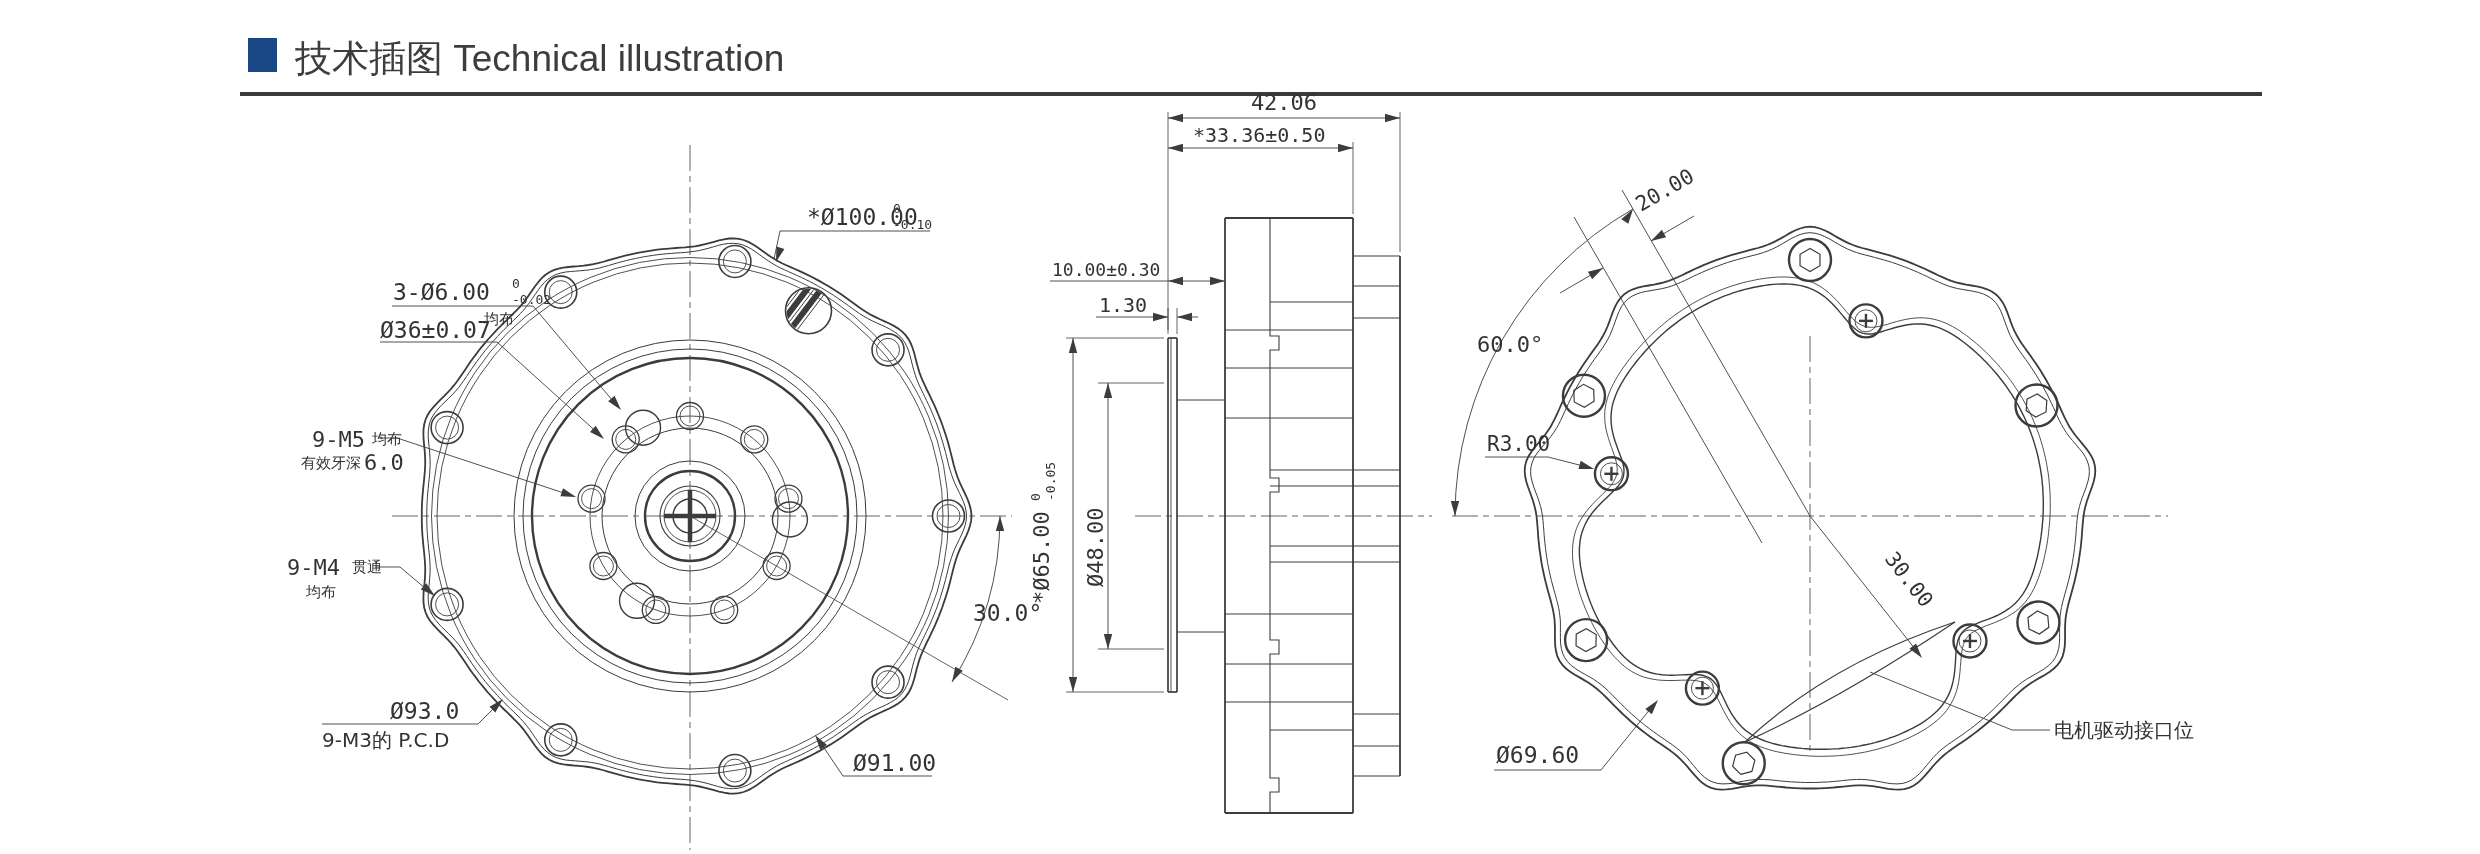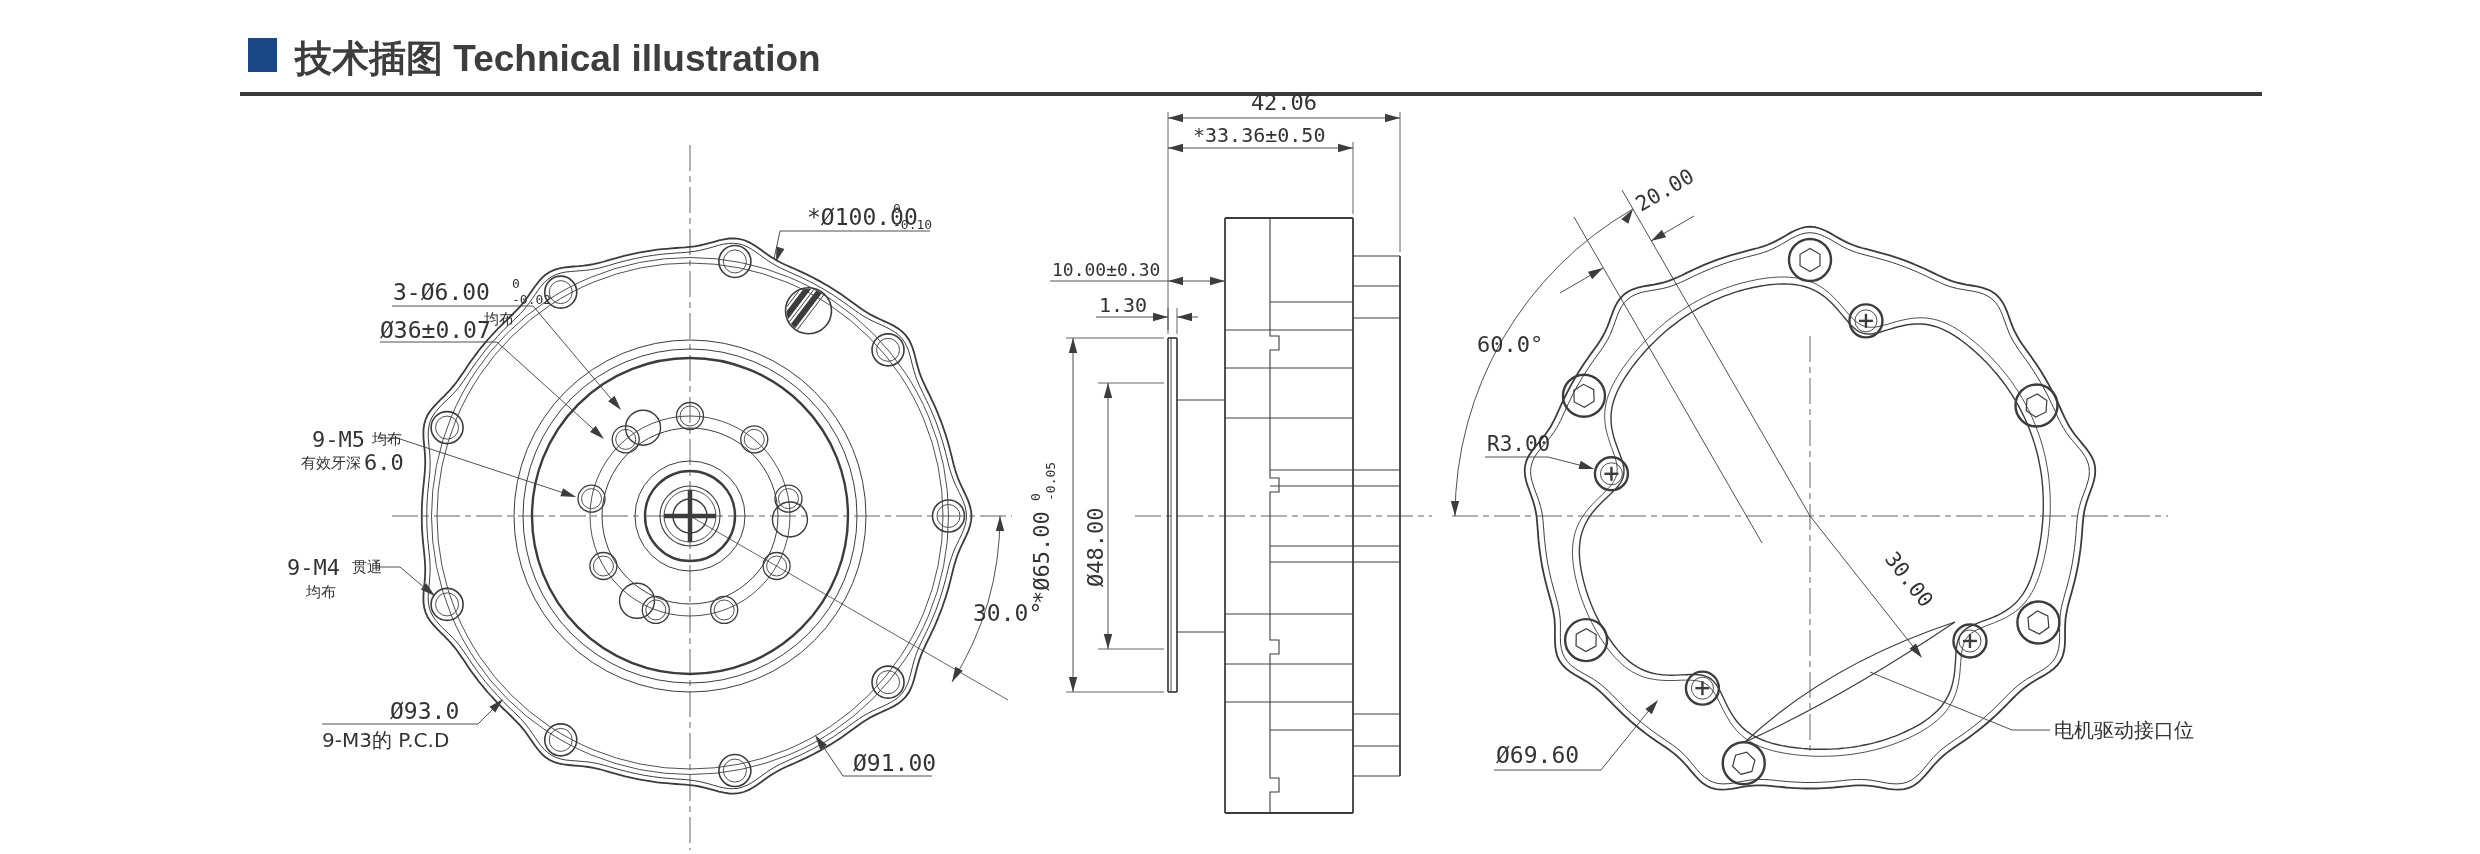--- a/index.html
+++ b/index.html
@@ -1,18 +1,18 @@
 <!DOCTYPE html>
 <html><head>
 <meta charset="utf-8">
 <style>
   html,body{margin:0;padding:0;background:#ffffff;width:2480px;height:854px;overflow:hidden;}
   #stage{position:relative;width:2480px;height:854px;background:#fff;font-family:"Liberation Sans",sans-serif;}
   .accent-square{position:absolute;left:248px;top:38px;width:29px;height:34px;}
-  .page-title{position:absolute;left:295px;top:34px;font-size:37px;font-weight:bold;color:#3d3d3d;letter-spacing:0px;white-space:nowrap;}
+  .page-title{position:absolute;left:295px;top:34px;font-size:37px;font-weight:normal;color:#3d3d3d;letter-spacing:0px;white-space:nowrap;}
   .title-rule{position:absolute;left:240px;top:92px;width:2022px;height:4px;background:#3a3a3a;}
   svg{position:absolute;left:0;top:0;}
   svg text{font-family:"DejaVu Sans Mono",monospace;fill:#333;}
   .dim{font-size:22px;}
   .dim-l{font-size:23px;}
   .tol{font-size:13px;}
   .cjk{font-size:15px;font-family:"DejaVu Sans","Liberation Sans",sans-serif;}
   .cjk-l{font-size:20px;font-family:"DejaVu Sans","Liberation Sans",sans-serif;}
 </style>
 </head>

